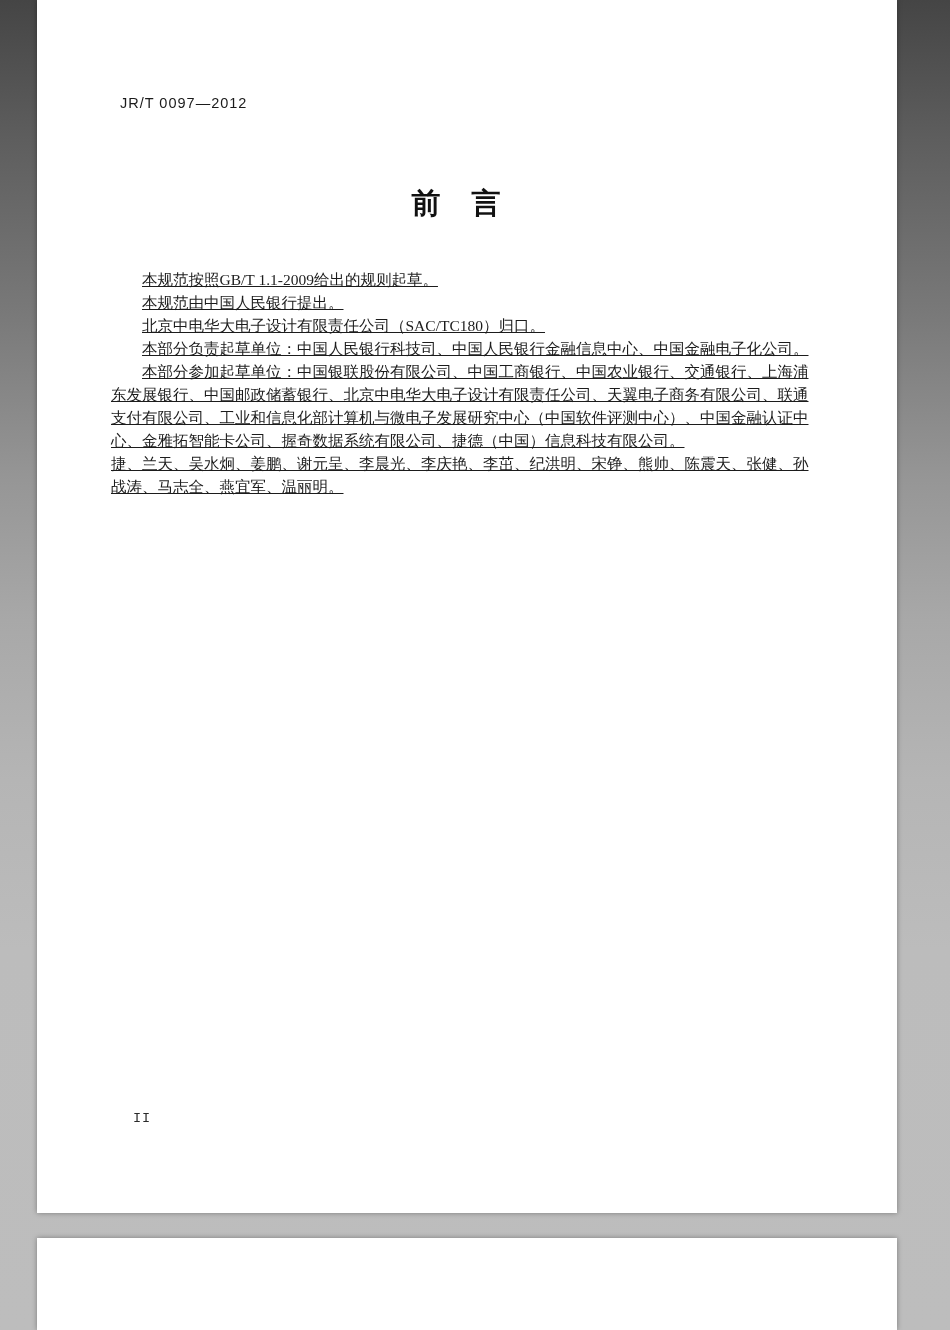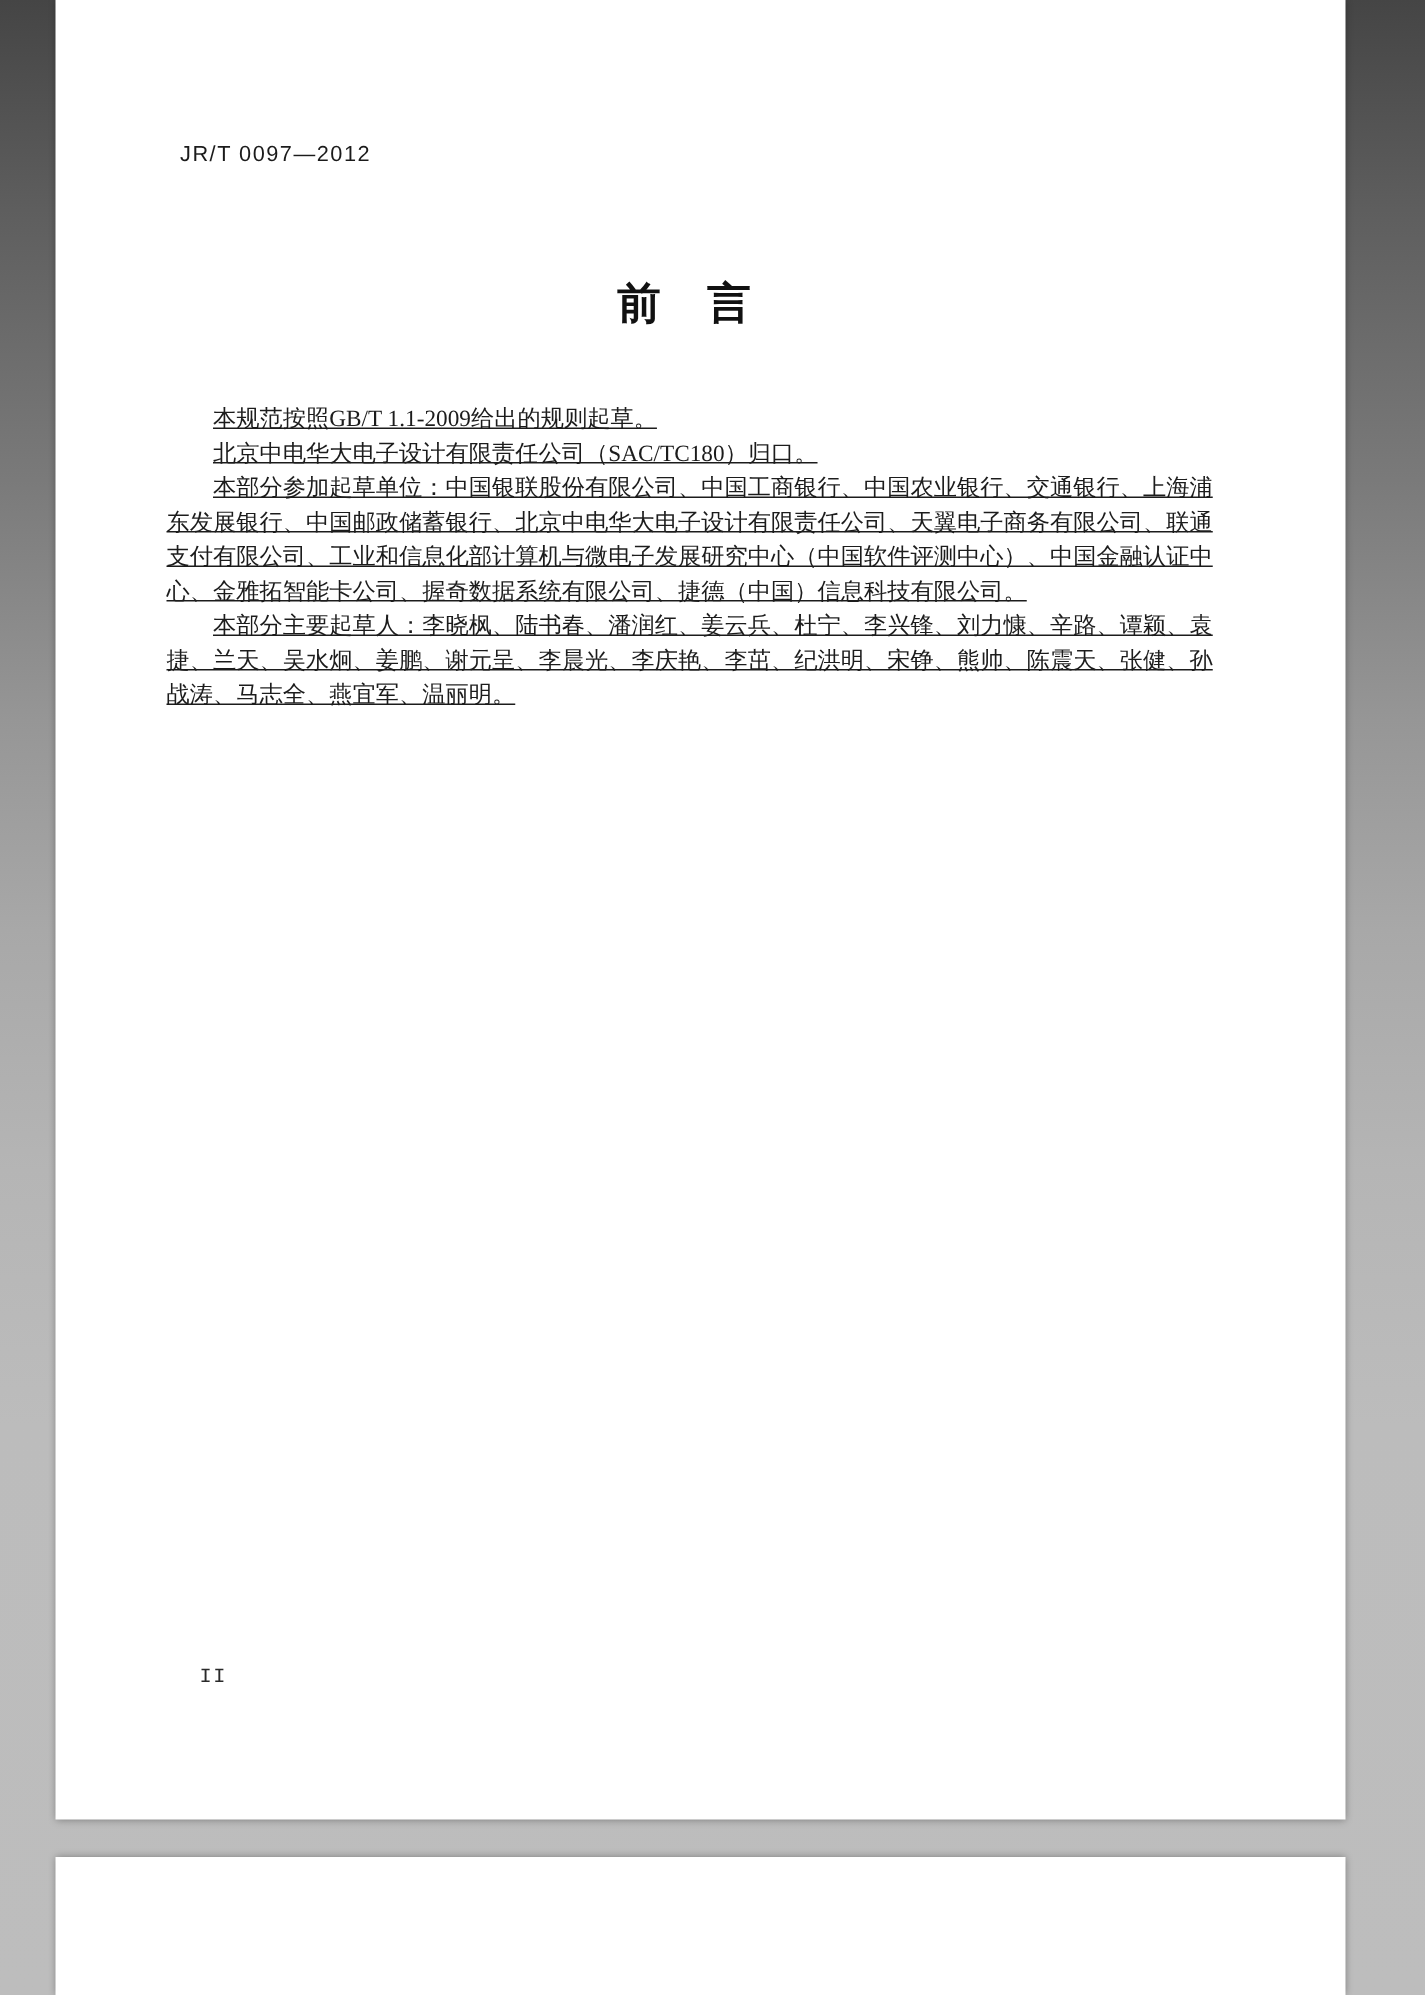--- a/index.html
+++ b/index.html
@@ -98,26 +98,27 @@
 
     <div class="doc-code">JR/T 0097—2012</div>
 
     <div class="section-title">
       <span>前</span>
       <span>言</span>
     </div>
 
     <div class="body-text">
         <div class="line indent">本规范按照GB/T 1.1-2009给出的规则起草。</div>
+        <div class="line indent">本规范由中国人民银行提出。</div>
         <div class="line indent">北京中电华大电子设计有限责任公司（SAC/TC180）归口。</div>
+        <div class="line indent">本部分负责起草单位：中国人民银行科技司、中国人民银行金融信息中心、中国金融电子化公司。</div>
         <div class="line indent">本部分参加起草单位：中国银联股份有限公司、中国工商银行、中国农业银行、交通银行、上海浦</div>
         <div class="line">东发展银行、中国邮政储蓄银行、北京中电华大电子设计有限责任公司、天翼电子商务有限公司、联通</div>
         <div class="line">支付有限公司、工业和信息化部计算机与微电子发展研究中心（中国软件评测中心）、中国金融认证中</div>
         <div class="line">心、金雅拓智能卡公司、握奇数据系统有限公司、捷德（中国）信息科技有限公司。</div>
-        <div class="line indent">本部分主要起草人：李晓枫、陆书春、潘润红、姜云兵、杜宁、李兴锋、刘力慷、辛路、谭颖、袁</div>
         <div class="line">捷、兰天、吴水炯、姜鹏、谢元呈、李晨光、李庆艳、李茁、纪洪明、宋铮、熊帅、陈震天、张健、孙</div>
         <div class="line">战涛、马志全、燕宜军、温丽明。</div>
       </div>
 
     <div class="page-number">II</div>
 
   </div>
 
   <div id="page-2" class="page"></div>
 

